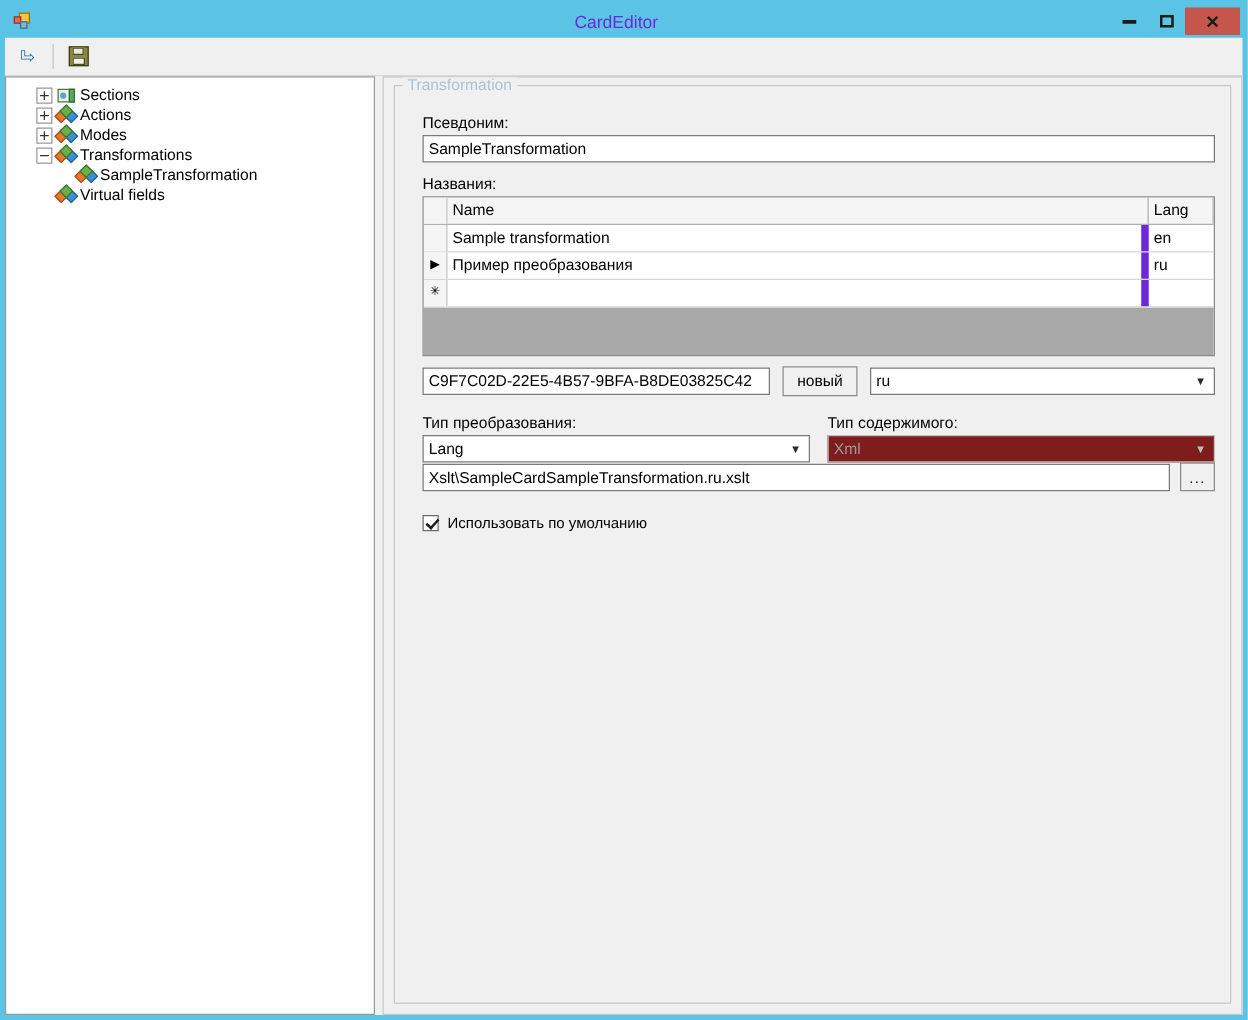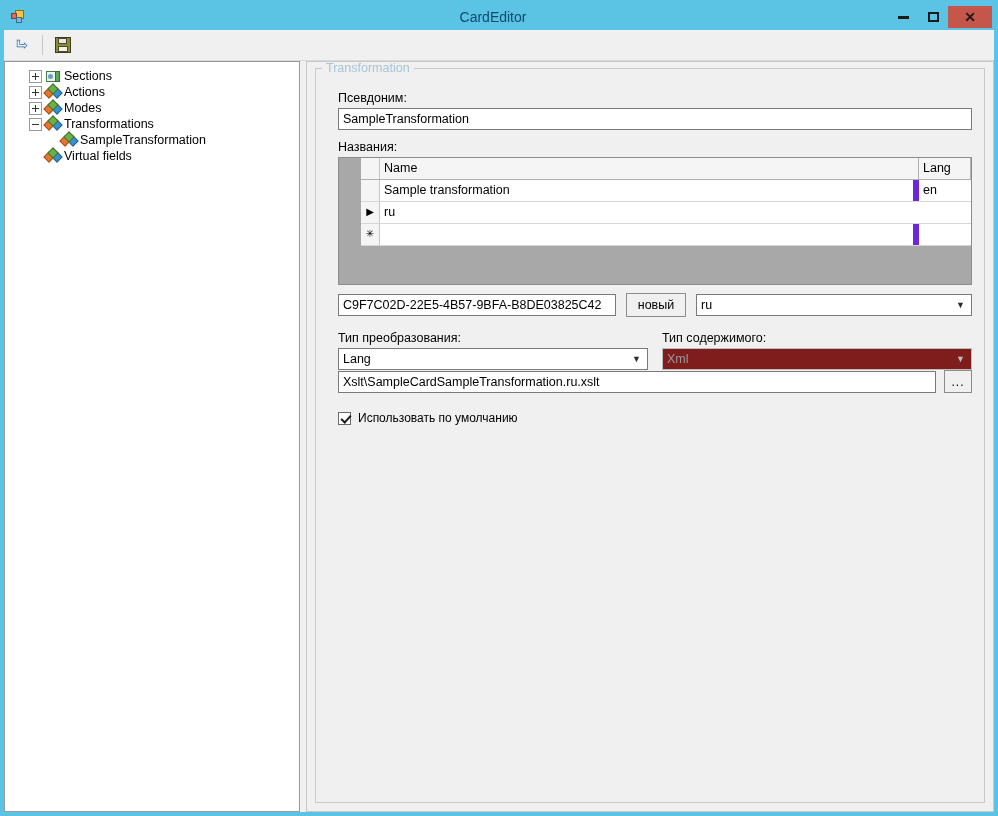--- a/index.html
+++ b/index.html
@@ -61,21 +61,21 @@
     width: 6px; height: 6px;
     background: #7fb7e0;
     border: 1px solid #3b6b8a;
     box-sizing: border-box;
   }
   .title-text {
     position: absolute;
     left: 0; right: 12px;
     text-align: center;
     font-size: 14px;
-    color: #0c4a6e;
+    color: #6d28d9;
     line-height: 26px;
     pointer-events: none;
   }
   .win-buttons {
     margin-left: auto;
     display: flex;
     height: 22px;
     align-items: stretch;
     padding-right: 2px;
     position: relative;
@@ -301,21 +301,21 @@
   
   .grid {
     box-sizing: border-box;
     width: 100%;
     height: 128px;
     border: 1px solid #8c8c8c;
     background: #a8a8a8;
     overflow: hidden;
     position: relative;
   }
-  .grid-inner { background: #a8a8a8; height: 100%; margin-left: 22px; }
+  .grid-inner { background: #a8a8a8; height: 100%; }
   .grow {
     display: flex;
     height: 21px;
     background: #ffffff;
     border-bottom: 1px solid #d6d6d6;
     align-items: stretch;
   }
   .grow.header {
     background: #f5f5f5;
     border-bottom: 1px solid #b0b0b0;
@@ -551,20 +551,21 @@
               </div>
 
               <div class="grow">
                 <div class="gcell c-rowhdr"></div>
                 <div class="gcell c-name">Sample transformation</div>
                 <div class="gcell c-lang">en</div>
               </div>
 
               <div class="grow">
                 <div class="gcell c-rowhdr">▶</div>
+                <div class="gcell c-name">Пример преобразования</div>
                 <div class="gcell c-lang">ru</div>
               </div>
 
               <div class="grow">
                 <div class="gcell c-rowhdr">✳</div>
                 <div class="gcell c-name"></div>
                 <div class="gcell c-lang"></div>
               </div>
 
             </div>

